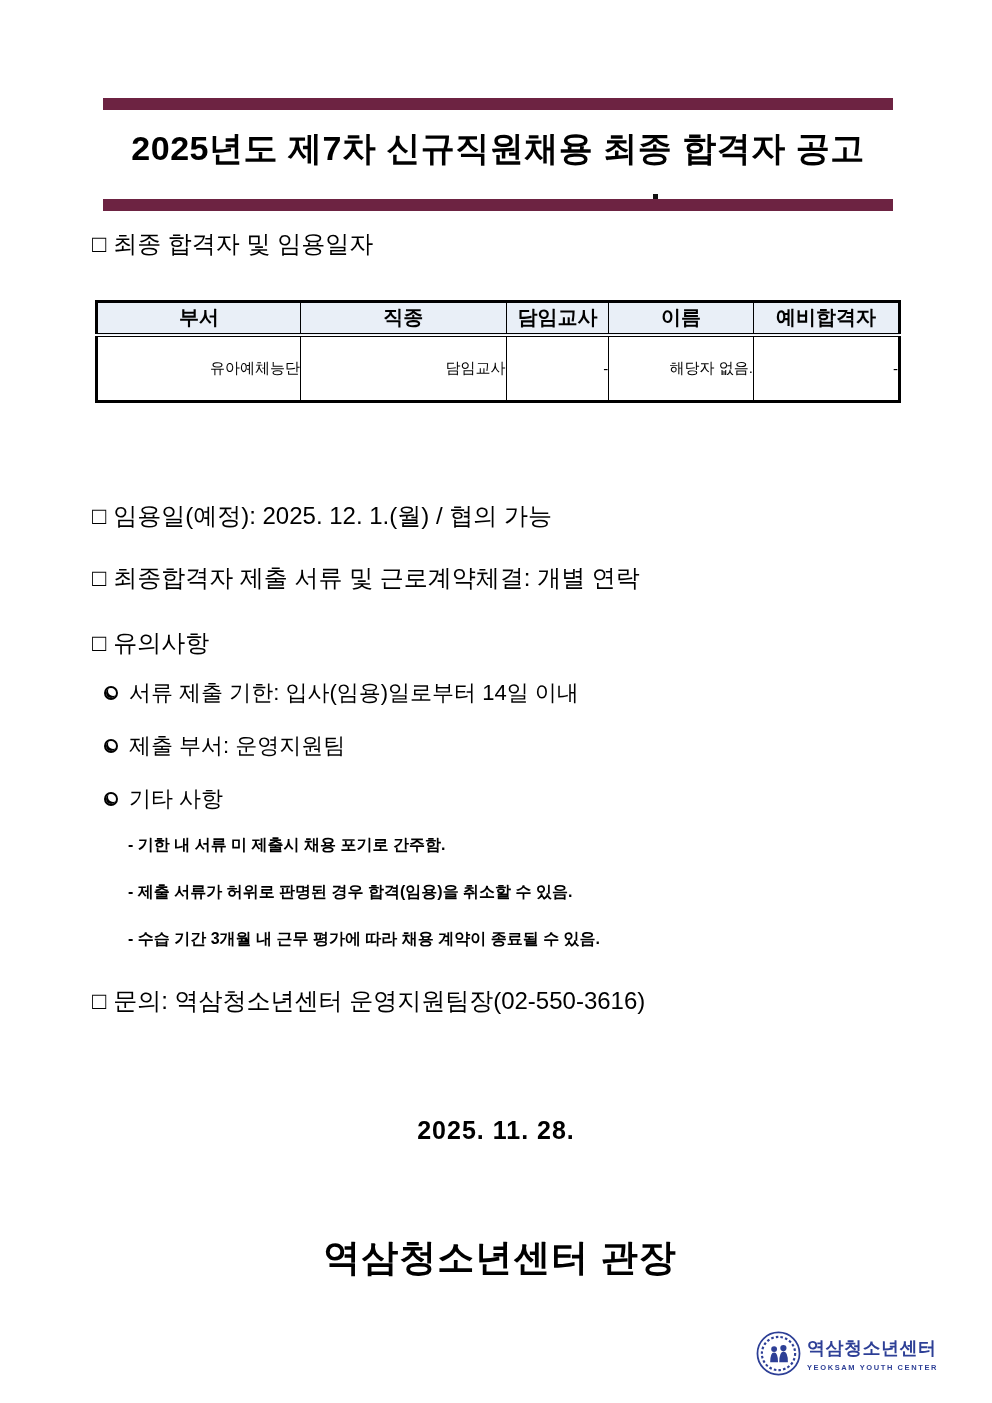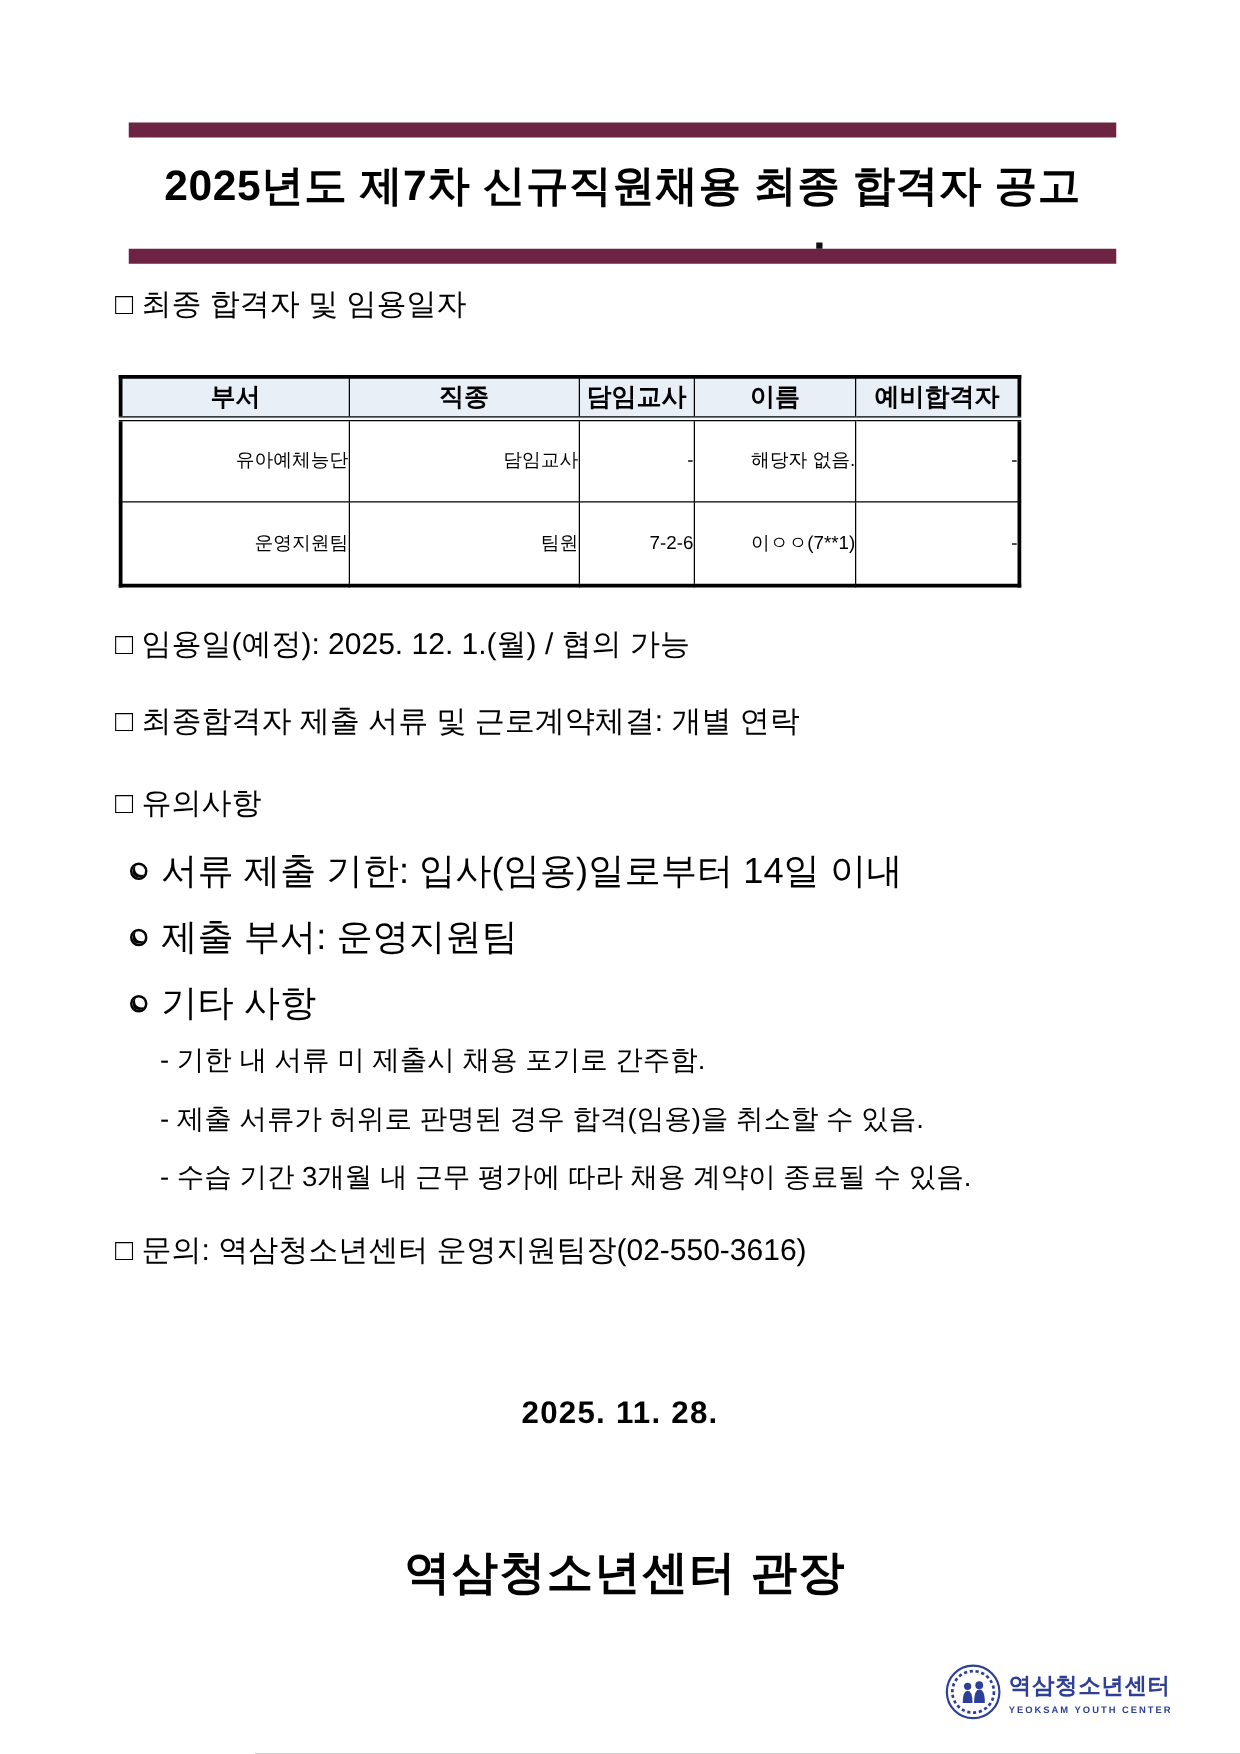--- a/index.html
+++ b/index.html
@@ -54,21 +54,21 @@
   .h-final    { top: 230px; }
   .h-appoint  { top: 502px; }
   .h-docs     { top: 564px; }
   .h-notes    { top: 629px; }
   .h-contact  { top: 987px; }
 
   table.result-table {
     position: absolute;
     left: 95px;
     top: 300px;
-    width: 722px;
+    width: 806px;
     border-collapse: collapse;
     table-layout: fixed;
     border: 3px solid #000;
     font-size: 20px;
   }
   table.result-table th {
     background: #e9eff7;
     border: 1px solid #000;
     border-bottom: 4px double #000;
     height: 33px;
@@ -81,21 +81,21 @@
     height: 67px;
     text-align: right;
     vertical-align: middle;
     font-weight: 400;
     font-size: 15px;
   }
 
   .bullet-line {
     position: absolute;
     left: 104px;
-    font-size: 29px;
+    font-size: 22px;
     white-space: nowrap;
     display: flex;
     align-items: center;
     line-height: 1.2;
   }
   .b1 { top: 680px; }
   .b2 { top: 733px; }
   .b3 { top: 786px; }
   .bullet-circle {
     display: inline-block;
@@ -103,23 +103,24 @@
     height: 14px;
     border-radius: 50%;
     border: 2px solid #000;
     box-shadow: inset 2px -2px 0 #000;
     margin-right: 11px;
     flex: 0 0 auto;
   }
   .dash-line {
     position: absolute;
     left: 128px;
-    font-size: 22px;
+    font-size: 16px;
     white-space: nowrap;
     line-height: 1.2;
+    font-weight: bold;
   }
   .d1 { top: 835px; }
   .d2 { top: 882px; }
   .d3 { top: 929px; }
 
   .doc-date {
     position: absolute;
     left: 0;
     top: 1116px;
     width: 100%;
@@ -195,27 +196,20 @@
       </tr>
     </thead>
     <tbody>
       <tr>
         <td>유아예체능단</td>
         <td>담임교사</td>
         <td>-</td>
         <td>해당자 없음.</td>
         <td>-</td>
       </tr>
-      <tr>
-        <td>운영지원팀</td>
-        <td>팀원</td>
-        <td>7-2-6</td>
-        <td>이ㅇㅇ(7**1)</td>
-        <td>-</td>
-      </tr>
     </tbody>
   </table>
 
   <div class="section-heading h-appoint">□ 임용일(예정): 2025. 12. 1.(월) / 협의 가능</div>
   <div class="section-heading h-docs">□ 최종합격자 제출 서류 및 근로계약체결: 개별 연락</div>
   <div class="section-heading h-notes">□ 유의사항</div>
 
   <div class="bullet-line b1">
     <span class="bullet-circle"></span>
     <span>서류 제출 기한: 입사(임용)일로부터 14일 이내</span>

